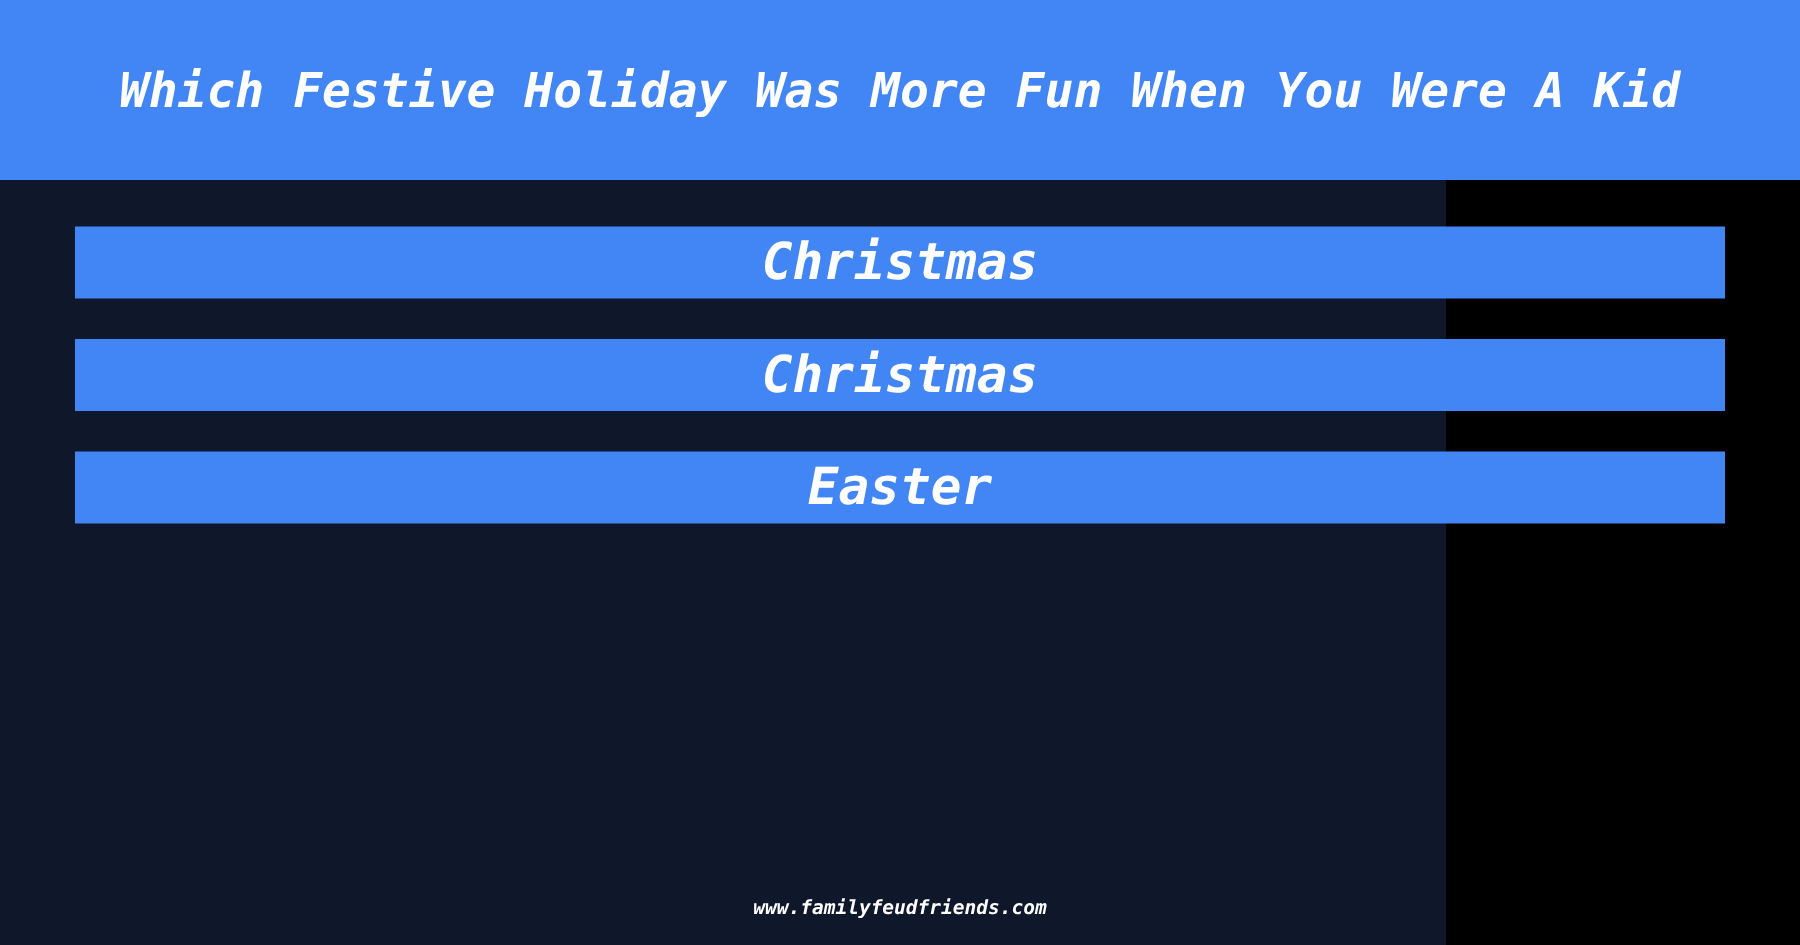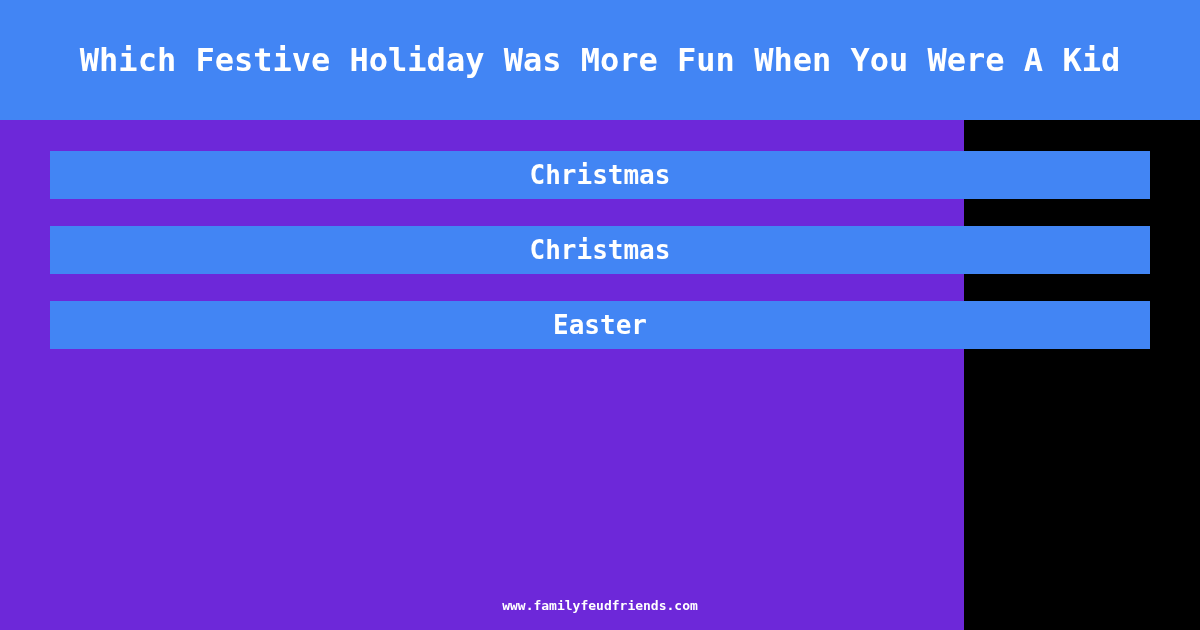--- a/index.html
+++ b/index.html
@@ -12,21 +12,22 @@
     background: #000000;
     overflow: hidden;
     font-family: "DejaVu Sans Mono", monospace;
     -webkit-font-smoothing: antialiased;
   }
 
   .page {
     position: relative;
     width: 964px;
     height: 630px;
-    background: #6d28d9;
+    background: #0f172a;
+    font-style: italic;
   }
 
   
   .header-band {
     position: absolute;
     left: 0;
     top: 0;
     width: 1200px;
     height: 120px;
     background: #4285F4;
@@ -67,21 +68,21 @@
     box-sizing: border-box;
   }
 
   .answer-row:last-child {
     margin-bottom: 0;
   }
 
   .answer-label {
     font-family: "DejaVu Sans Mono", monospace;
     font-weight: bold;
-    font-size: 26px;
+    font-size: 34px;
     line-height: 1;
     color: #FFFFFF;
     text-align: center;
     white-space: nowrap;
   }
 
   
   .footer {
     position: absolute;
     left: 0;

